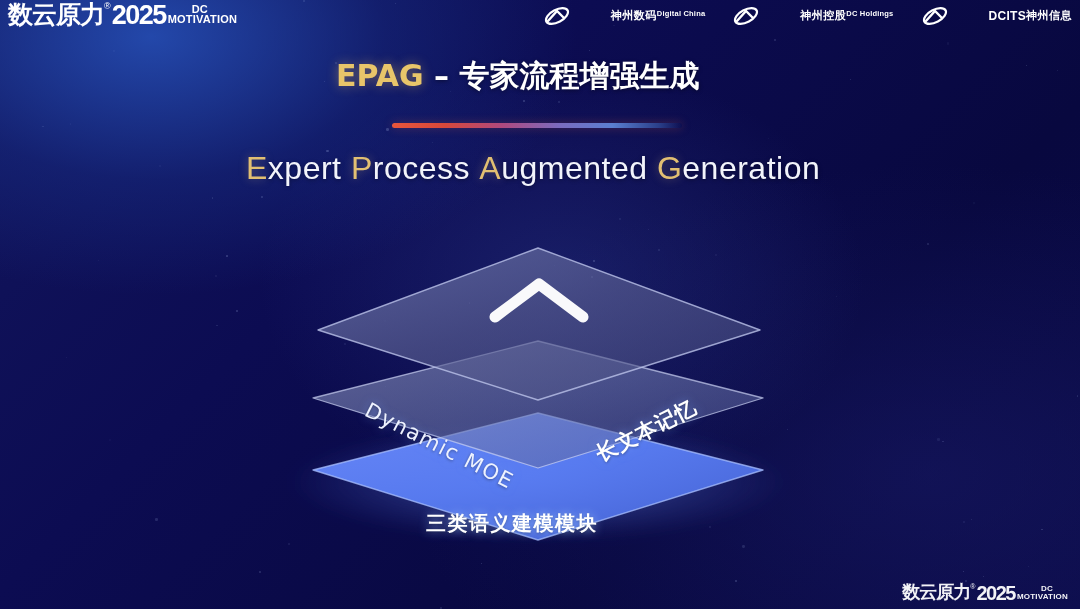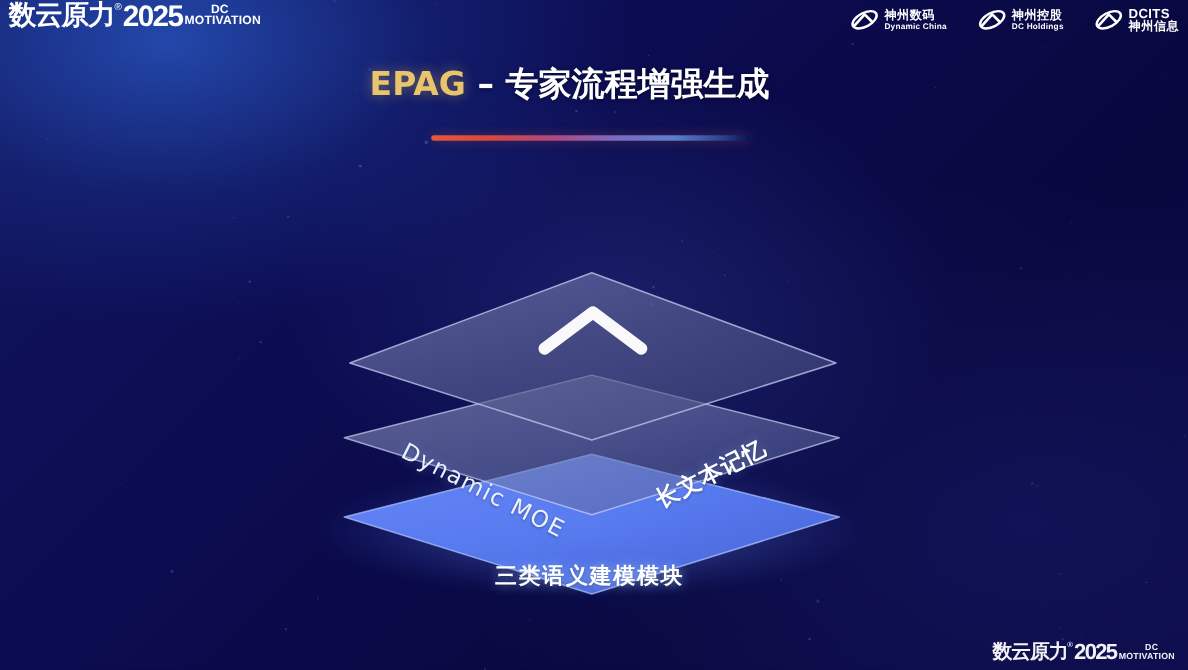--- a/index.html
+++ b/index.html
@@ -72,21 +72,21 @@
     position: absolute;
     right: 8px; top: 6px;
     display: flex; align-items: center; gap: 28px;
   }
   .plogo { display: flex; align-items: center; gap: 5px; }
   .plogo .swoosh {
     width: 26px; height: 20px; flex: 0 0 26px;
     position: relative;
   }
   .plogo .swoosh svg { display:block; }
-  .plogo .ptxt { display:flex; flex-direction: column; line-height: 1.05; }
+  .plogo .ptxt { display:flex; line-height: 1.05; margin-left: 36px; }
   .plogo .pcn {
     font-size: 11px; font-weight: 700; color: #ffffff;
     letter-spacing: 0.5px;
     font-family: "DejaVu Sans", sans-serif;
   }
   .plogo .pen {
     font-size: 7.5px; font-weight: 700; color: #ffffff;
     letter-spacing: 0.2px;
   }
   .plogo .pbig {
@@ -165,21 +165,21 @@
     font-weight: 400;
     color: #eef2ff;
   }
   #label-mid-right {
     left: 591px; top: 443px;
     font-size: 21px; letter-spacing: 1px;
     transform: rotate(-27deg);
     transform-origin: left top;
   }
   #label-bottom {
-    left: 450px; top: 510px;
+    left: 426px; top: 510px;
     font-size: 20px; letter-spacing: 1.5px;
     color: #ffffff;
     text-shadow: 0 0 10px rgba(150,190,255,0.8), 0 1px 3px rgba(0,0,0,0.35);
   }
 
   
   .watermark {
     position: absolute;
     right: 12px; bottom: 6px;
     display: flex; align-items: flex-start;
@@ -285,21 +285,21 @@
 
     <div class="plogo">
       <span class="swoosh">
         <svg width="26" height="20" viewBox="0 0 26 20">
           <ellipse cx="13" cy="10" rx="12" ry="6.2" fill="none" stroke="#ffffff" stroke-width="2.2" transform="rotate(-28 13 10)"></ellipse>
           <path d="M4 15 L13 5 L20 12" fill="none" stroke="#ffffff" stroke-width="2.4" stroke-linecap="round"></path>
         </svg>
       </span>
       <span class="ptxt">
         <span class="pcn">神州数码</span>
-        <span class="pen">Dynamic China</span>
+        <span class="pen">Digital China</span>
       </span>
     </div>
 
     <div class="plogo">
       <span class="swoosh">
         <svg width="26" height="20" viewBox="0 0 26 20">
           <ellipse cx="13" cy="10" rx="12" ry="6.2" fill="none" stroke="#ffffff" stroke-width="2.2" transform="rotate(-28 13 10)"></ellipse>
           <path d="M4 15 L13 5 L20 12" fill="none" stroke="#ffffff" stroke-width="2.4" stroke-linecap="round"></path>
         </svg>
       </span>
@@ -323,20 +323,23 @@
     </div>
 
   </div>
 
   <div class="headline">
     <span class="gold">EPAG</span><span class="wht"> – </span><span class="wht">专家流程增强生成</span>
   </div>
 
   <div class="divider"></div>
 
+  <div class="subtitle">
+    <span class="cap">E</span><span class="rest">xpert</span><span class="rest">&nbsp;</span><span class="cap">P</span><span class="rest">rocess</span><span class="rest">&nbsp;</span><span class="cap">A</span><span class="rest">ugmented</span><span class="rest">&nbsp;</span><span class="cap">G</span><span class="rest">eneration</span>
+  </div>
 
   <div class="stack">
     <svg width="1080" height="609" viewBox="0 0 1080 609">
       <defs>
         <linearGradient id="gTop" x1="0" y1="0" x2="1" y2="1">
           <stop offset="0%" stop-color="#6e77ad" stop-opacity="0.78"></stop>
           <stop offset="45%" stop-color="#5a5f93" stop-opacity="0.66"></stop>
           <stop offset="100%" stop-color="#454a80" stop-opacity="0.55"></stop>
         </linearGradient>
         <linearGradient id="gMid" x1="0" y1="0" x2="1" y2="1">

